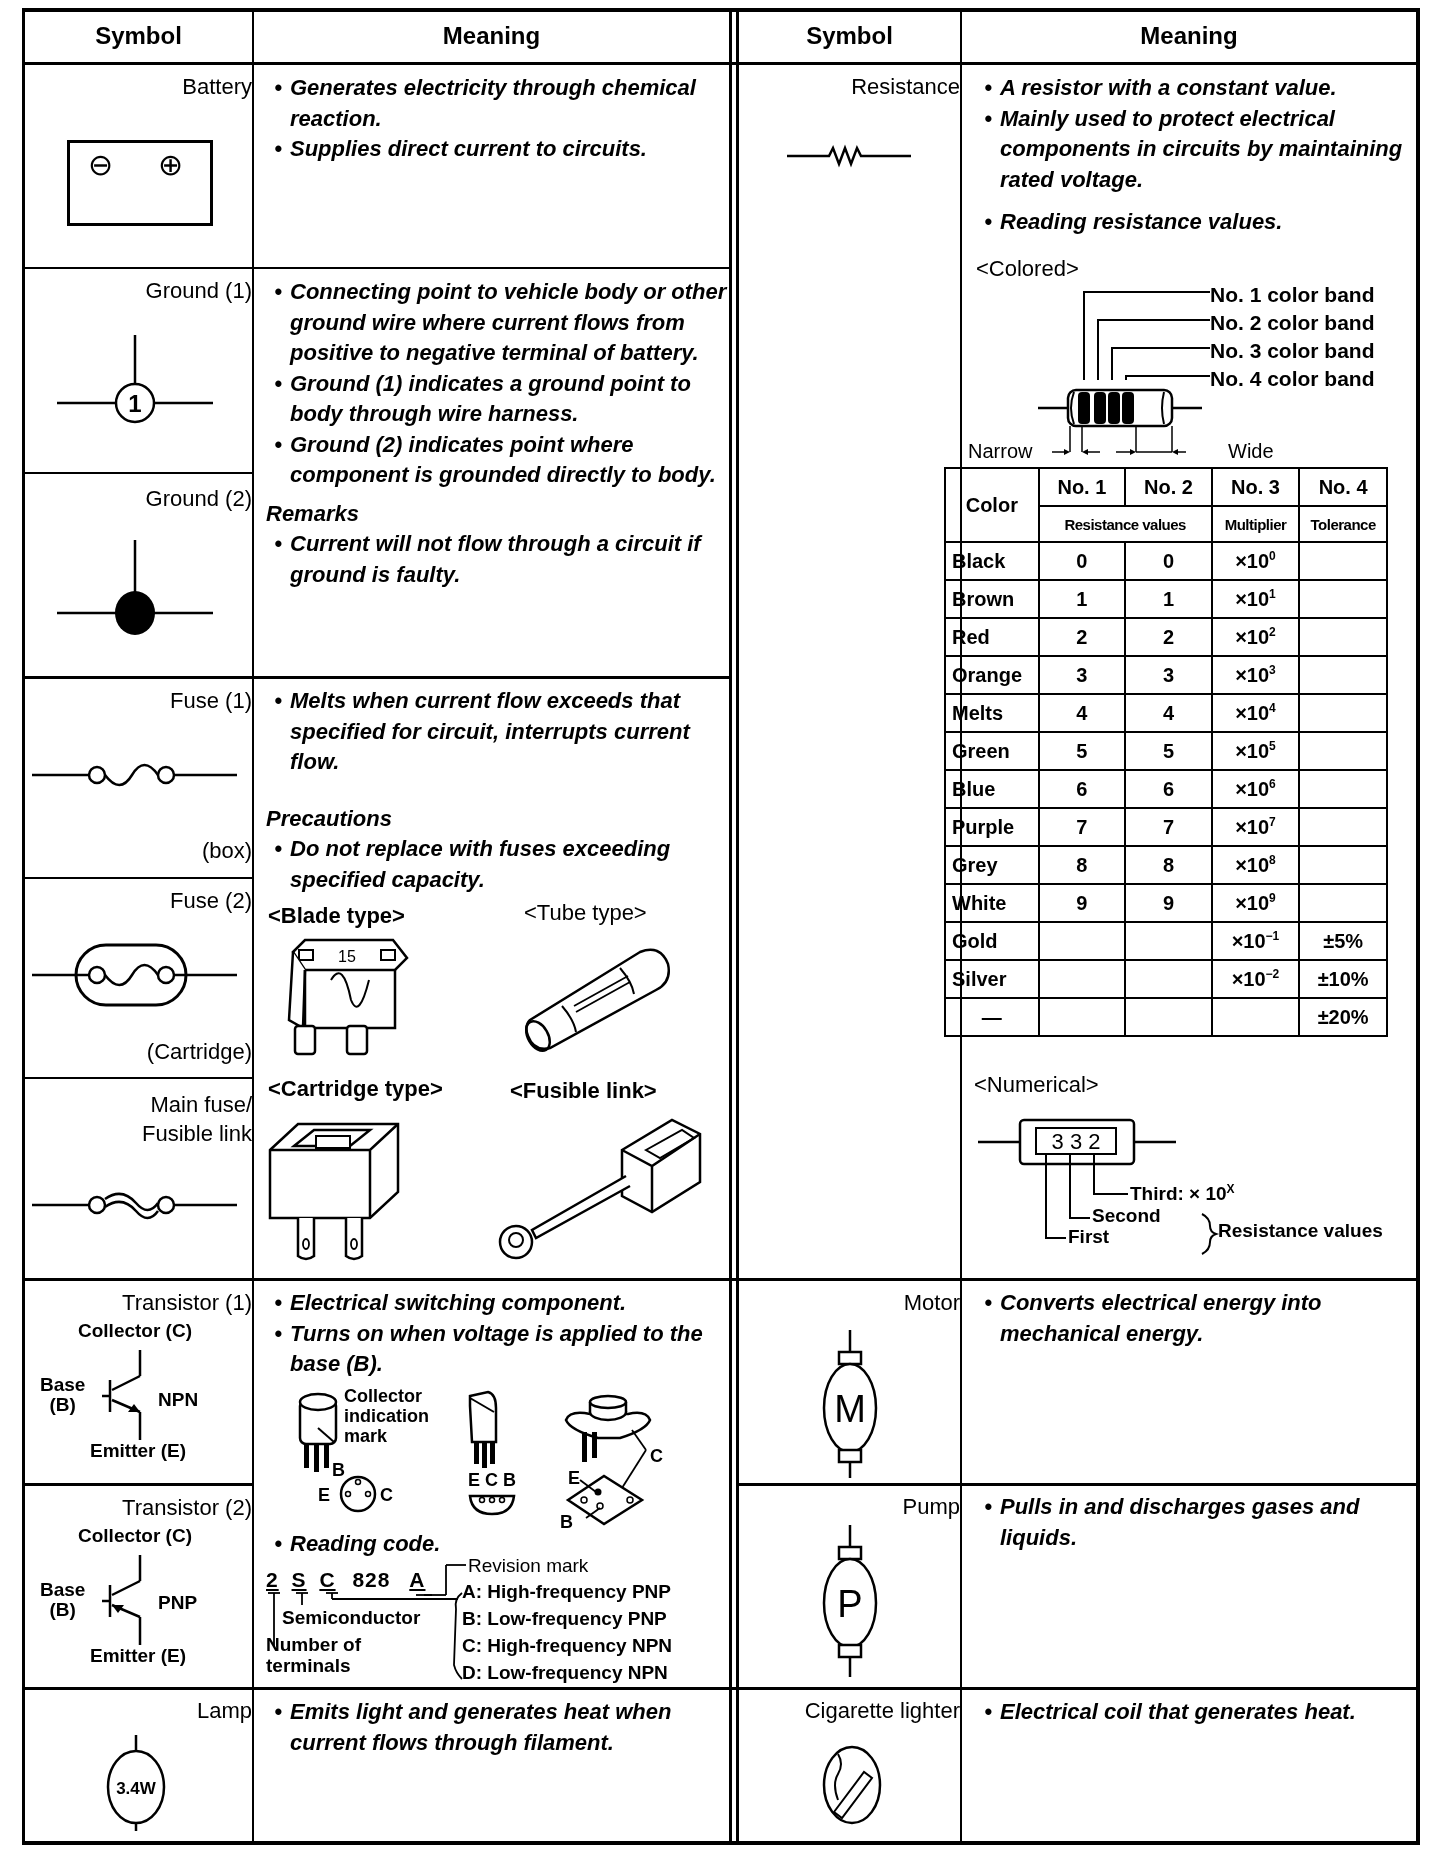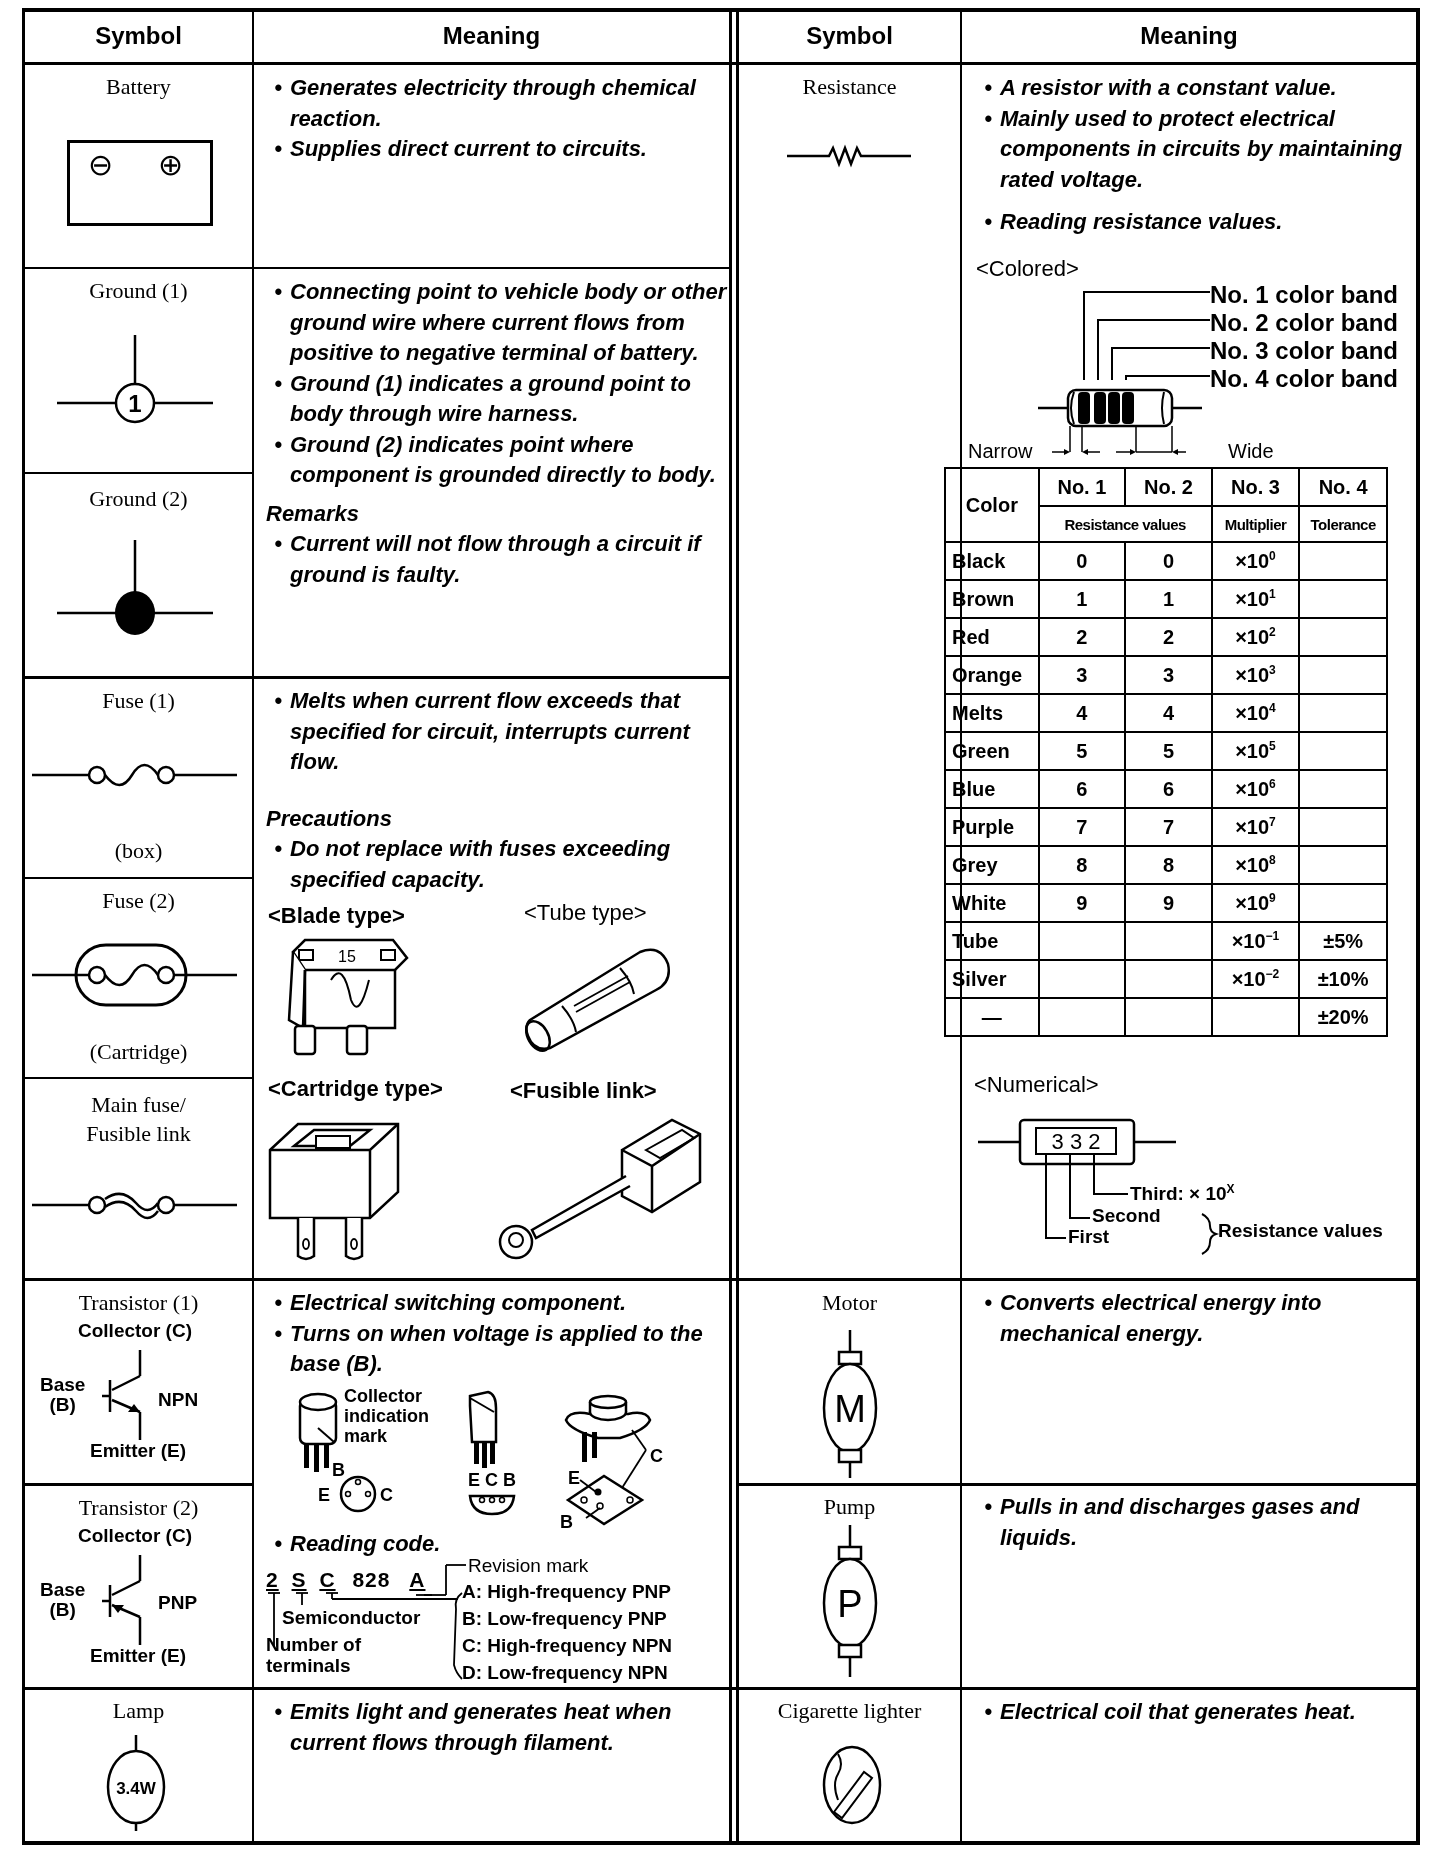--- a/index.html
+++ b/index.html
@@ -2,21 +2,21 @@
 <html><head>
 <meta charset="utf-8">
 <style>
   html,body{margin:0;padding:0;background:#fff;}
   body{width:1440px;height:1852px;position:relative;overflow:hidden;
        font-family:"Liberation Sans",sans-serif;color:#000;font-weight:bold;}
   .abs{position:absolute;}
   .hl{position:absolute;background:#000;height:3px;}
   .vl{position:absolute;background:#000;width:3px;}
   .th{position:absolute;font-size:24px;font-weight:bold;text-align:center;line-height:56px;top:8px;height:56px;}
-  .sym-title{position:absolute;font-size:22px;font-weight:normal;text-align:center;font-family:Liberation Serif, serif;}
+  .sym-title{position:absolute;font-size:22px;font-weight:normal;text-align:right;}
   .mean{position:absolute;font-size:22px;line-height:30.5px;font-weight:bold;font-style:italic;}
   .bul{padding-left:24px;text-indent:-24px;}
   .bul::before{content:"\2022";display:inline-block;width:24px;text-indent:0;text-align:center;}
   svg{position:absolute;overflow:visible;}
   svg text{font-family:"Liberation Sans",sans-serif;}
   table.cc{position:absolute;border-collapse:collapse;font-size:20px;}
   table.cc td{border:2.5px solid #000;height:36px;padding:0 6px;text-align:center;font-weight:bold;}
   table.cc td.cl{text-align:left;}
   table.cc td.small{font-size:15px;height:34px;letter-spacing:-0.5px;}
   sup{font-size:12px;}
@@ -358,21 +358,21 @@
     <line x1="82" y1="172" x2="98" y2="172" stroke="#000" stroke-width="1.5"></line>
     <polygon points="100,172 94,169 94,175" fill="#000"></polygon>
     <line x1="114" y1="172" x2="130" y2="172" stroke="#000" stroke-width="1.5"></line>
     <polygon points="112,172 118,169 118,175" fill="#000"></polygon>
     <line x1="146" y1="172" x2="164" y2="172" stroke="#000" stroke-width="1.5"></line>
     <polygon points="166,172 160,169 160,175" fill="#000"></polygon>
     <line x1="166" y1="172" x2="202" y2="172" stroke="#000" stroke-width="1.5"></line>
     <line x1="204" y1="172" x2="216" y2="172" stroke="#000" stroke-width="1.5"></line>
     <polygon points="202,172 208,169 208,175" fill="#000"></polygon>
   </svg>
-  <div class="abs" style="left:1210px;top:281px;font-size:24px;line-height:28px;text-align:left;">
+  <div class="abs" style="left:1210px;top:281px;font-size:21px;line-height:28px;text-align:left;">
     <div>No. 1 color band</div>
     <div>No. 2 color band</div>
     <div>No. 3 color band</div>
     <div>No. 4 color band</div>
   </div>
   <div class="abs" style="left:968px;top:440px;font-size:20px;font-weight:normal;">Narrow</div>
   <div class="abs" style="left:1228px;top:440px;font-size:20px;font-weight:normal;">Wide</div>
 
   <table class="cc" style="left:944px;top:467px;width:444px;">
     <tbody>
@@ -454,21 +454,21 @@
           <td></td>
         </tr>
         <tr>
           <td class="cl">White</td>
           <td>9</td>
           <td>9</td>
           <td><span>×10</span><sup>9</sup></td>
           <td></td>
         </tr>
         <tr>
-          <td class="cl">Tube</td>
+          <td class="cl">Gold</td>
           <td></td>
           <td></td>
           <td><span>×10</span><sup>−1</sup></td>
           <td>±5%</td>
         </tr>
         <tr>
           <td class="cl">Silver</td>
           <td></td>
           <td></td>
           <td><span>×10</span><sup>−2</sup></td>

